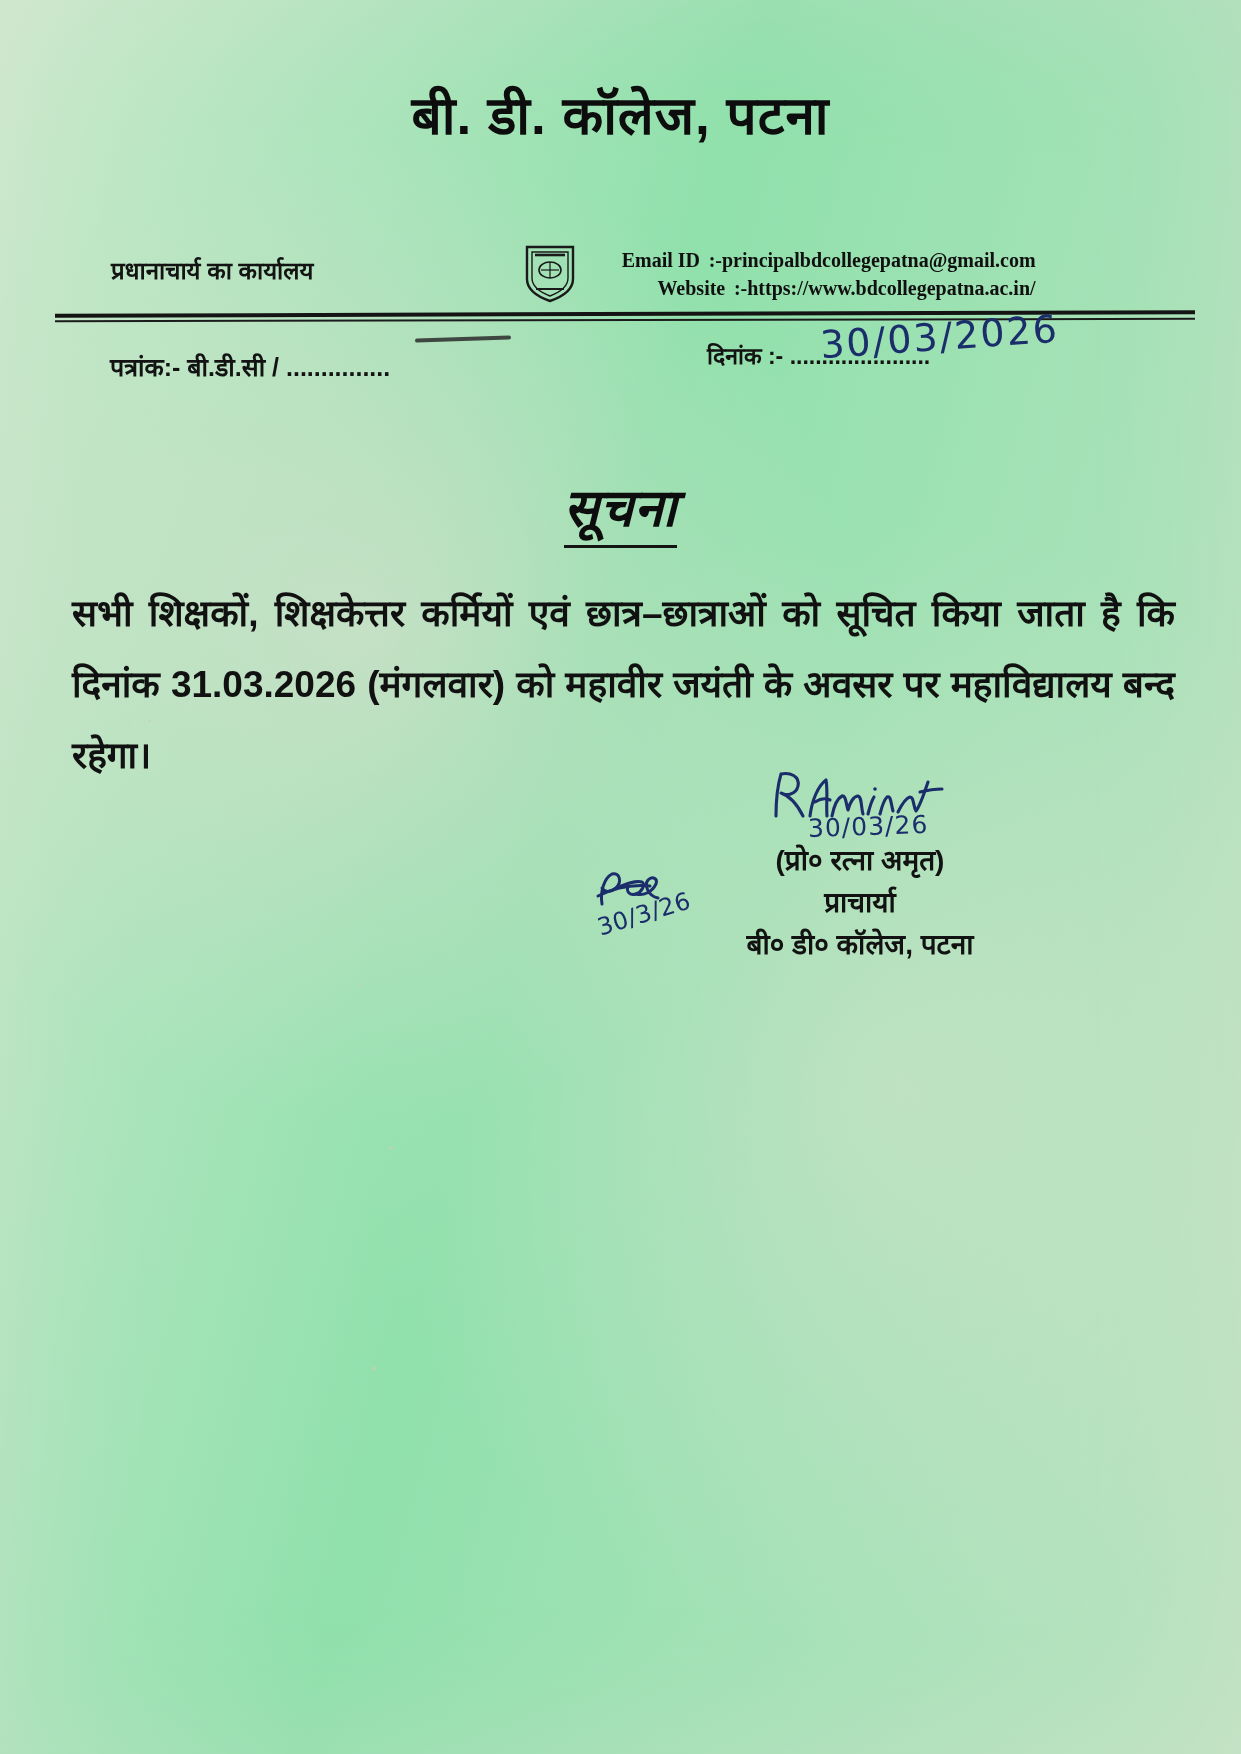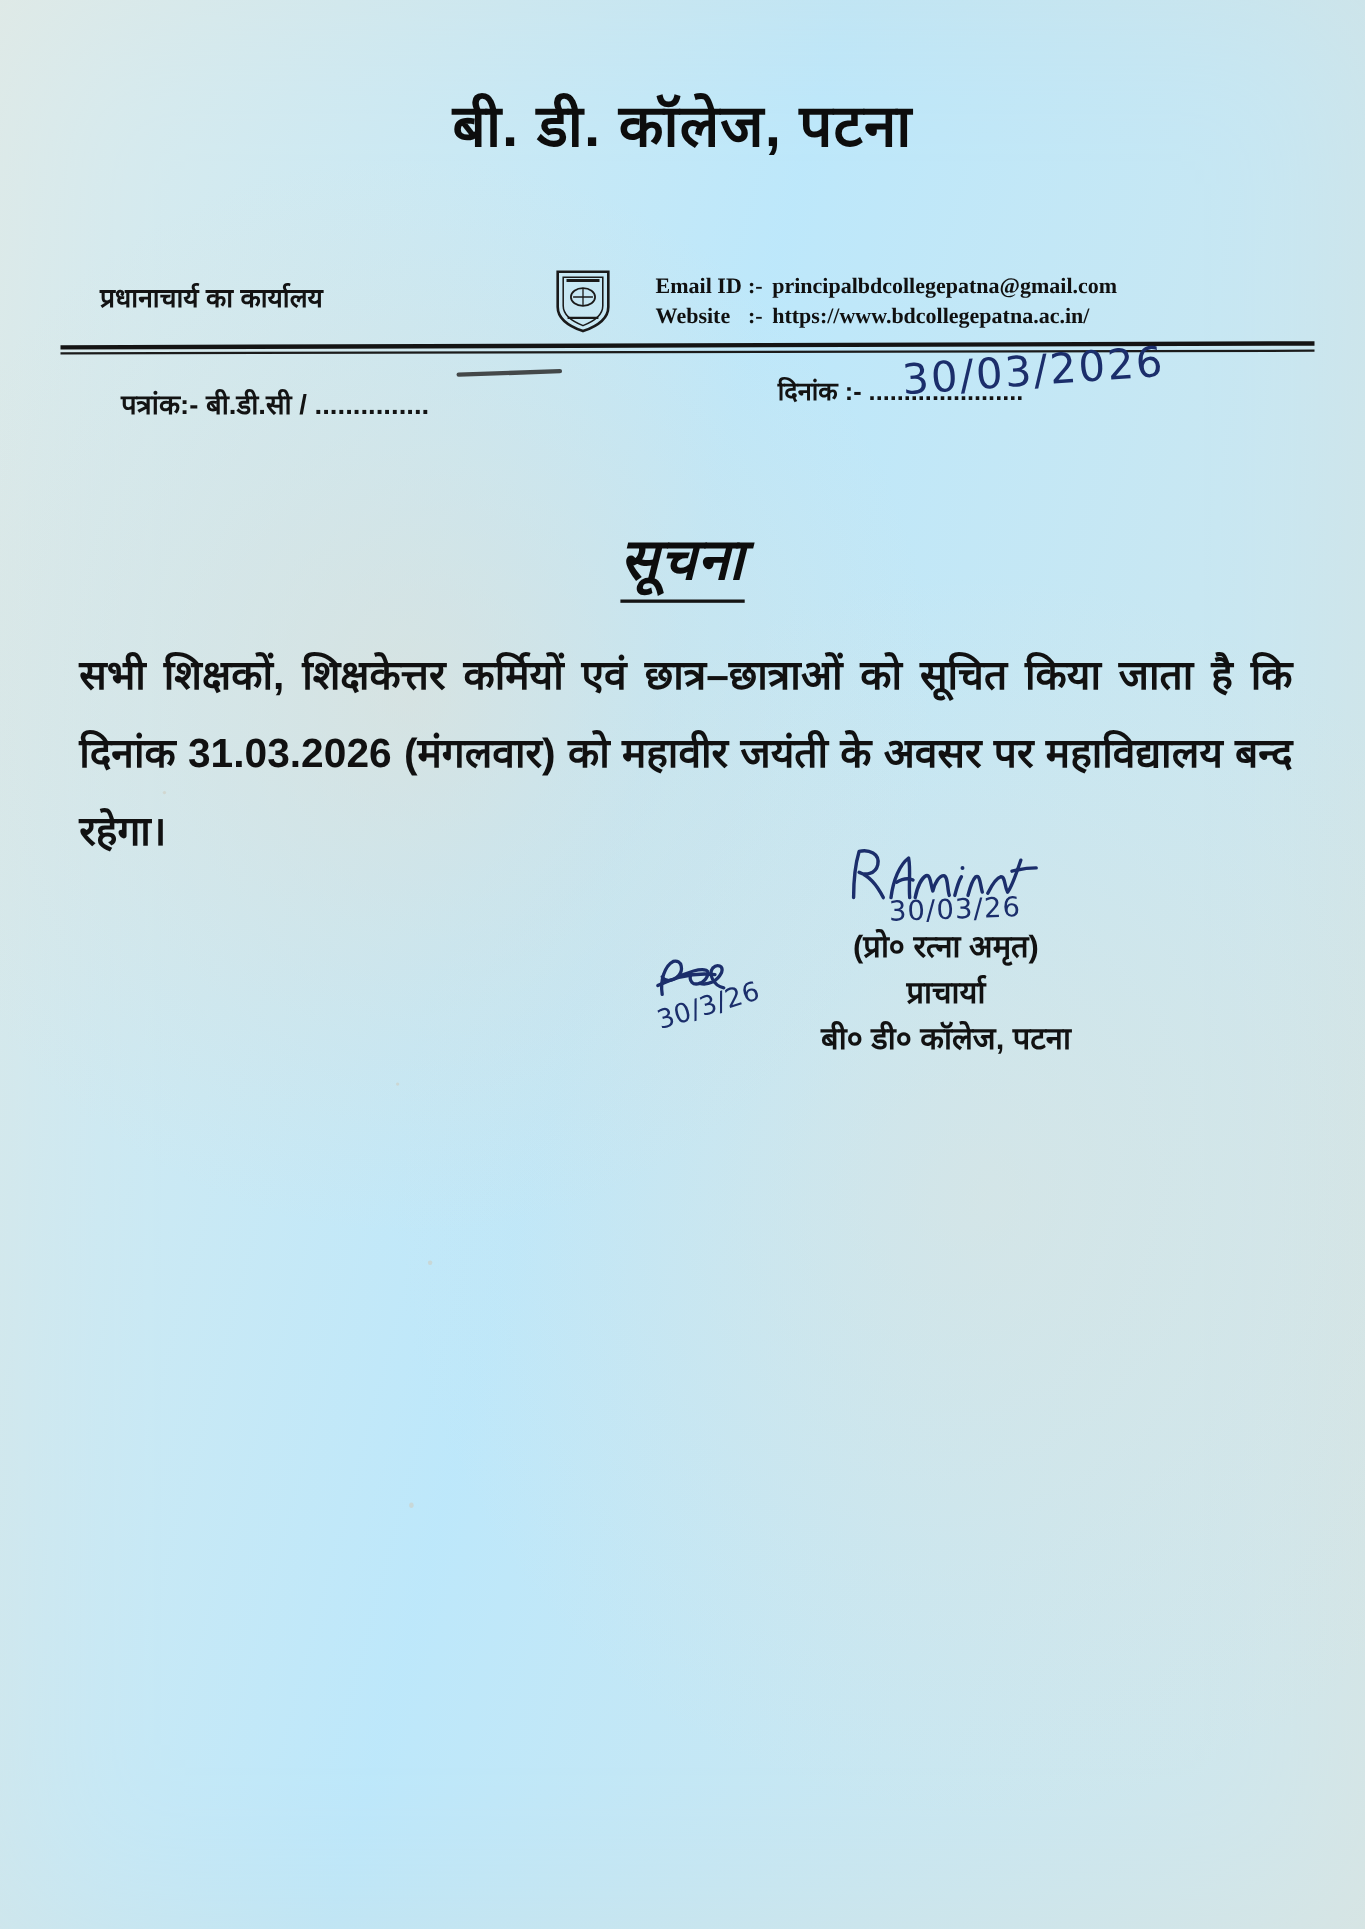--- a/index.html
+++ b/index.html
@@ -9,21 +9,21 @@
   }
   body {
     font-family: "Liberation Serif", "DejaVu Serif", serif;
   }
 
   .page {
     position: relative;
     width: 1241px;
     height: 1754px;
     margin: 0 auto;
-    background: #7dd3fc;
+    background: #22c55e;
     overflow: hidden;
     
     box-shadow: inset 0 0 140px rgba(183,178,160,0.30);
   }
   .paper-tint {
     position: absolute;
     inset: 0;
     background:
       radial-gradient(ellipse 55% 40% at 30% 36%, rgba(226,222,210,0.55) 0%, rgba(251,250,246,0) 70%),
       radial-gradient(ellipse 60% 45% at 72% 62%, rgba(230,226,214,0.40) 0%, rgba(251,250,246,0) 72%),
@@ -59,24 +59,25 @@
     font-size: 35px;
     font-weight: 700;
     color: #111;
     margin-top: 6px;
     letter-spacing: .4px;
   }
 
   
   .contact-strip {
     position: absolute;
-    left: 84px;
+    left: 104px;
     right: 84px;
     top: 243px;
     height: 62px;
+    text-align: right;
   }
   .office-label {
     position: absolute;
     left: 7px;
     top: 10px;
     font-family: "Liberation Sans", "DejaVu Sans", sans-serif;
     font-size: 24px;
     font-weight: 700;
     color: #131313;
   }

